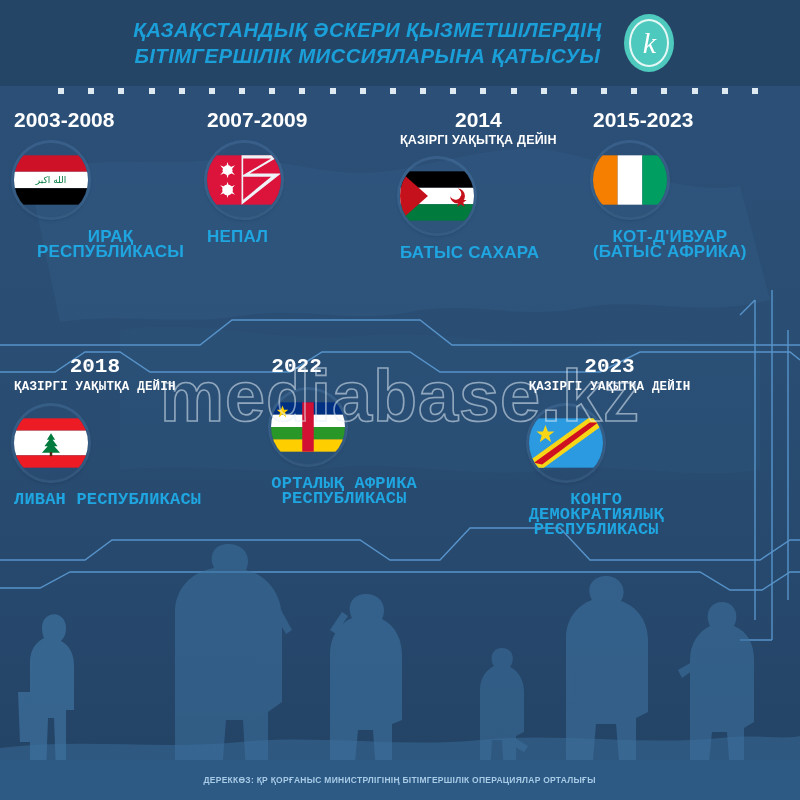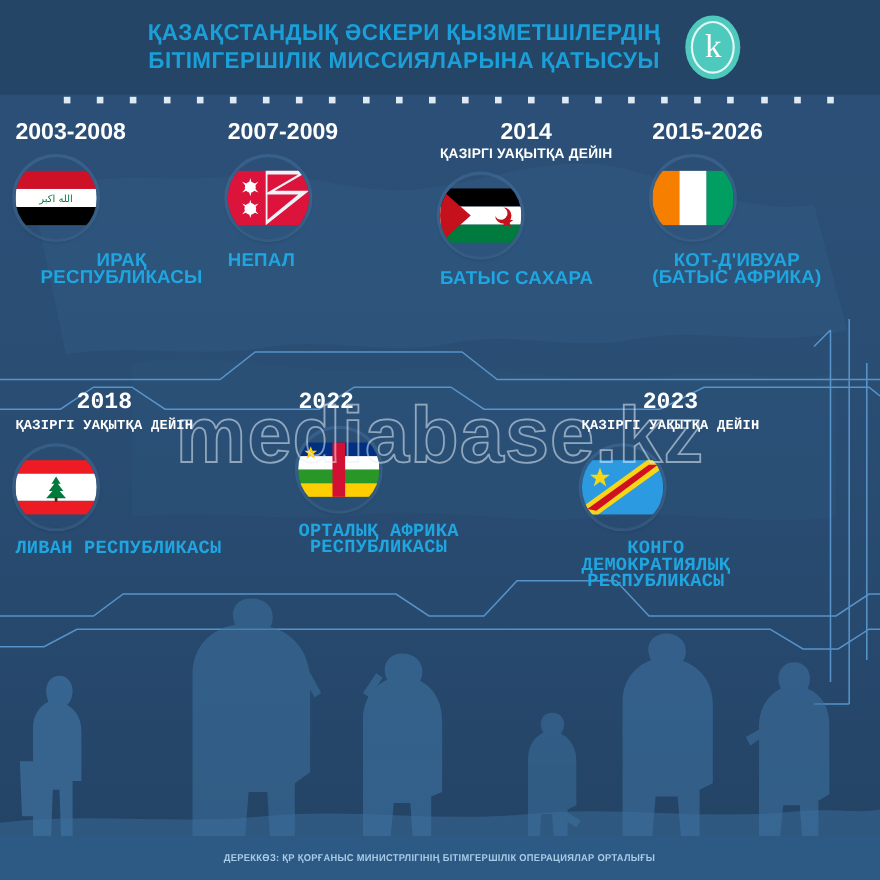--- a/index.html
+++ b/index.html
@@ -19,21 +19,21 @@
   .bg-lines { position:absolute; inset:0; }
   .silhouettes { position:absolute; left:0; right:0; bottom:28px; height:230px; }
 
   
   .header {
     position:relative; height:86px;
     background:#254566;
     display:flex; align-items:center; justify-content:center;
     z-index:5;
   }
-  .header-inner { display:flex; align-items:center; gap:16px; }
+  .header-inner { display:flex; align-items:center; gap:16px;font-style:italic; }
   .title-block { text-align:center; }
   .title-line {
     color:#1a9fd9; font-weight:bold; font-size:21px; line-height:26px;
     letter-spacing:.4px; white-space:nowrap;
     transform:scaleX(.97); transform-origin:center;
   }
   .logo-badge {
     width:50px; height:58px; border-radius:50%;
     background:#4ec9bd; display:flex; align-items:center; justify-content:center;
     position:relative; flex:none;
@@ -241,21 +241,21 @@
               <path d="M0,0 L34,30 L0,60 Z" fill="#c4111b"></path>
               <path d="M70,30 m-9,0 a9,9 0 1,0 9,-9 a7,7 0 1,1 -9,9" fill="#c4111b"></path>
               <path d="M74,30 l2,5 l5,0 l-4,3 l1.5,5 l-4.5,-3 l-4.5,3 l1.5,-5 l-4,-3 l5,0 Z" fill="#c4111b"></path>
             </svg>
         </div>
         <div class="country">БАТЫС САХАРА</div>
       </div>
 
       <div class="cell">
         <div class="years">
-          <span>2015-2026</span>
+          <span>2015-2023</span>
           <span class="sub"></span>
         </div>
         <div class="flag-wrap">
           <svg viewBox="0 0 90 60">
               <rect width="30" height="60" fill="#f77f00"></rect>
               <rect x="30" width="30" height="60" fill="#fff"></rect>
               <rect x="60" width="30" height="60" fill="#009e60"></rect>
             </svg>
         </div>
         <div class="country" style="white-space:pre-line">КОТ-Д'ИВУАР

